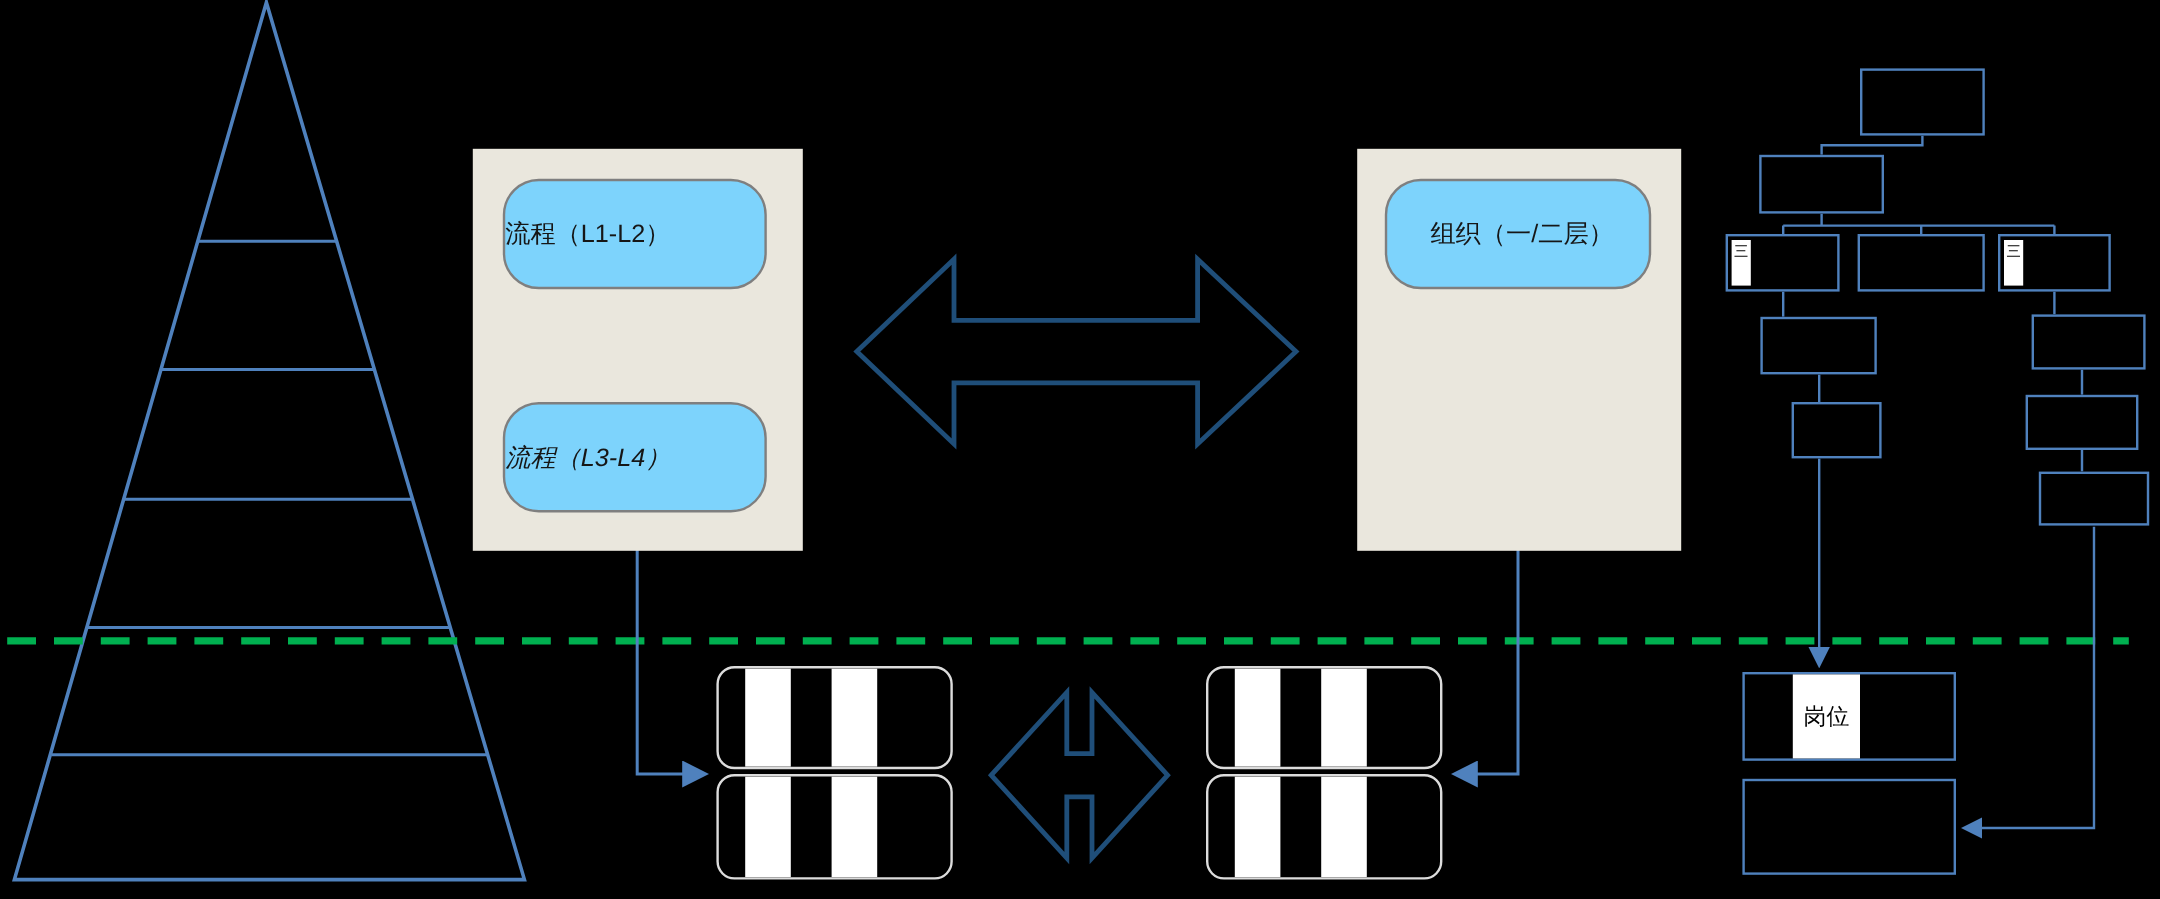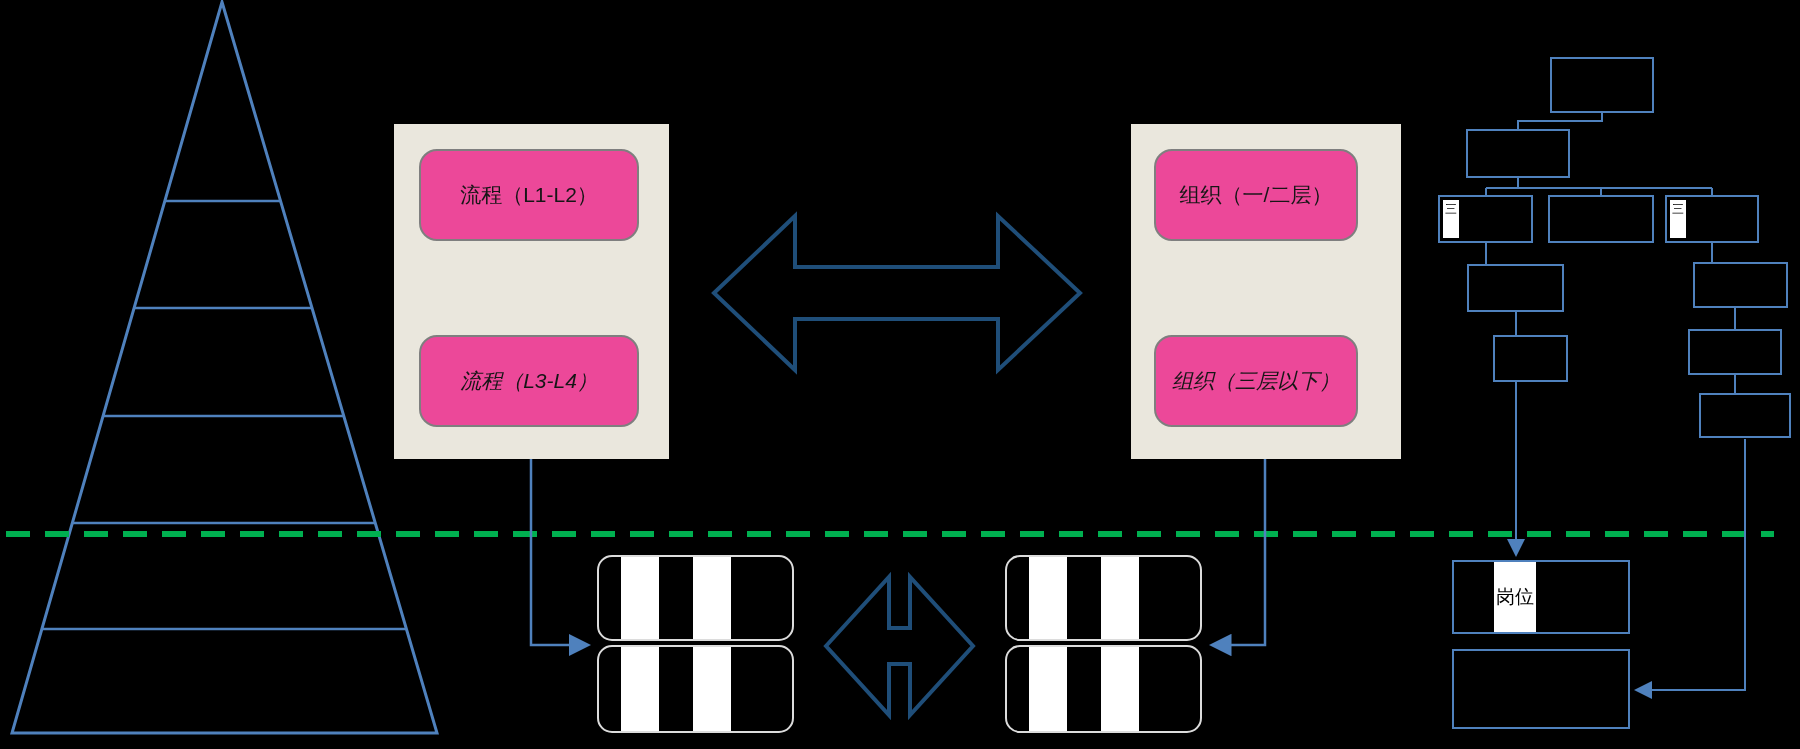--- a/index.html
+++ b/index.html
@@ -12,45 +12,45 @@
   }
   svg.layer{position:absolute;left:0;top:0;}
   .panel{
     position:absolute;
     background:#eae7dd;
   }
   .panel-left{left:394px;top:124px;width:275px;height:335px;}
   .panel-right{left:1131px;top:124px;width:270px;height:335px;}
   .node{
     position:absolute;
-    background:#ec4899;
+    background:#7dd3fc;
     border:2px solid #7f7f7f;
-    border-radius:18px;
-    display:flex;align-items:center;justify-content:center;
+    border-radius:30px;
+    display:flex;align-items:center;justify-content:flex-start;
     font-size:21px;color:#161616;
     box-sizing:border-box;
   }
   .node-top{left:25px;top:25px;width:220px;height:92px;}
   .node-bottom{left:25px;top:211px;width:220px;height:92px;font-style:italic;}
-  .panel-right .node-top,.panel-right .node-bottom{left:23px;width:204px;}
+  .panel-right .node-top,.panel-right .node-bottom{left:23px;width:222px;padding-left:36px;}
   .orgbox{
     position:absolute;
     background:#000;
     border:2px solid #4f81bd;
     box-sizing:border-box;
   }
   .orgstripe{
     position:absolute;left:3px;top:3px;bottom:3px;width:16px;
     background:#ffffff;color:#000;
     font-size:12px;line-height:14px;
     display:flex;justify-content:center;align-items:flex-start;
     padding-top:2px;box-sizing:border-box;
   }
   .posstripe{
-    position:absolute;left:40px;top:0;bottom:0;width:42px;
+    position:absolute;left:40px;top:0;bottom:0;width:56px;
     background:#ffffff;color:#000;
     font-size:19px;
     display:flex;align-items:center;justify-content:center;
   }
   .card-row{
     position:absolute;
     background:#000;
     border:2px solid #dcdcdc;
     border-radius:15px;
     overflow:hidden;
@@ -112,23 +112,20 @@
     </div>
     <div class="node node-bottom">
       <span>流程（L3-L4）</span>
     </div>
   </div>
 
   <div class="panel panel-right">
     <div class="node node-top">
       <span>组织（一/二层）</span>
     </div>
-    <div class="node node-bottom">
-      <span>组织（三层以下）</span>
-    </div>
   </div>
 
   <div class="orgbox" style="left:1550px;top:57px;width:104px;height:56px;"></div>
   <div class="orgbox" style="left:1466px;top:129px;width:104px;height:49px;"></div>
 
   <div class="orgbox" style="left:1438px;top:195px;width:95px;height:48px;">
     <div class="orgstripe">三</div>
   </div>
   <div class="orgbox" style="left:1548px;top:195px;width:106px;height:48px;"></div>
   <div class="orgbox" style="left:1665px;top:195px;width:94px;height:48px;">

